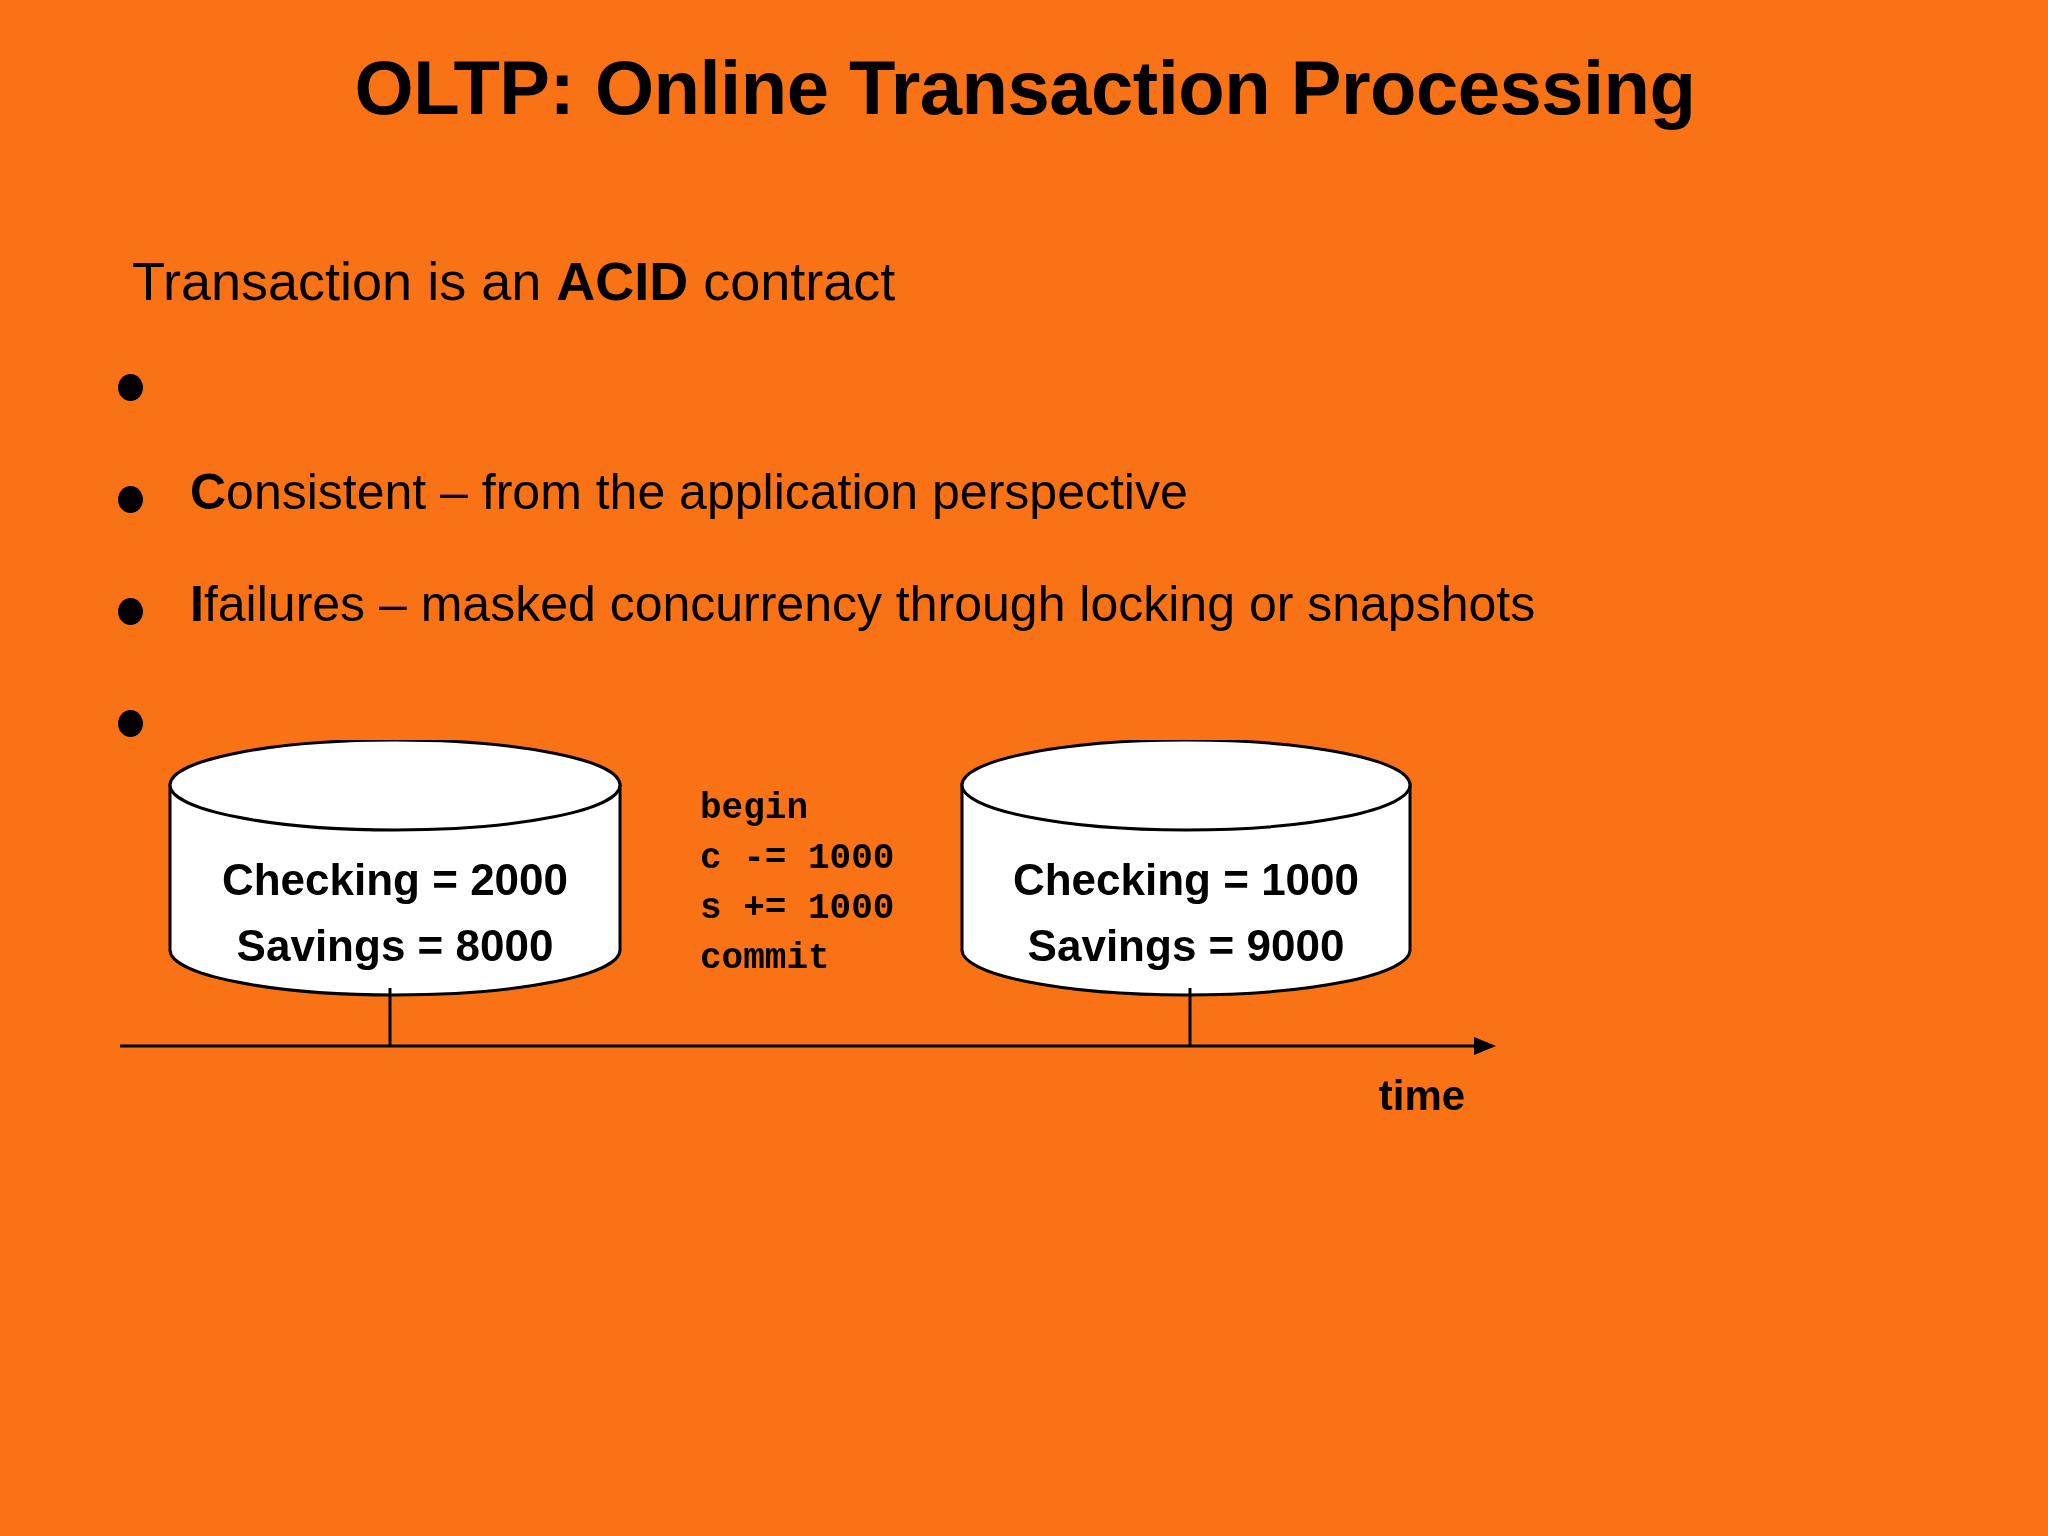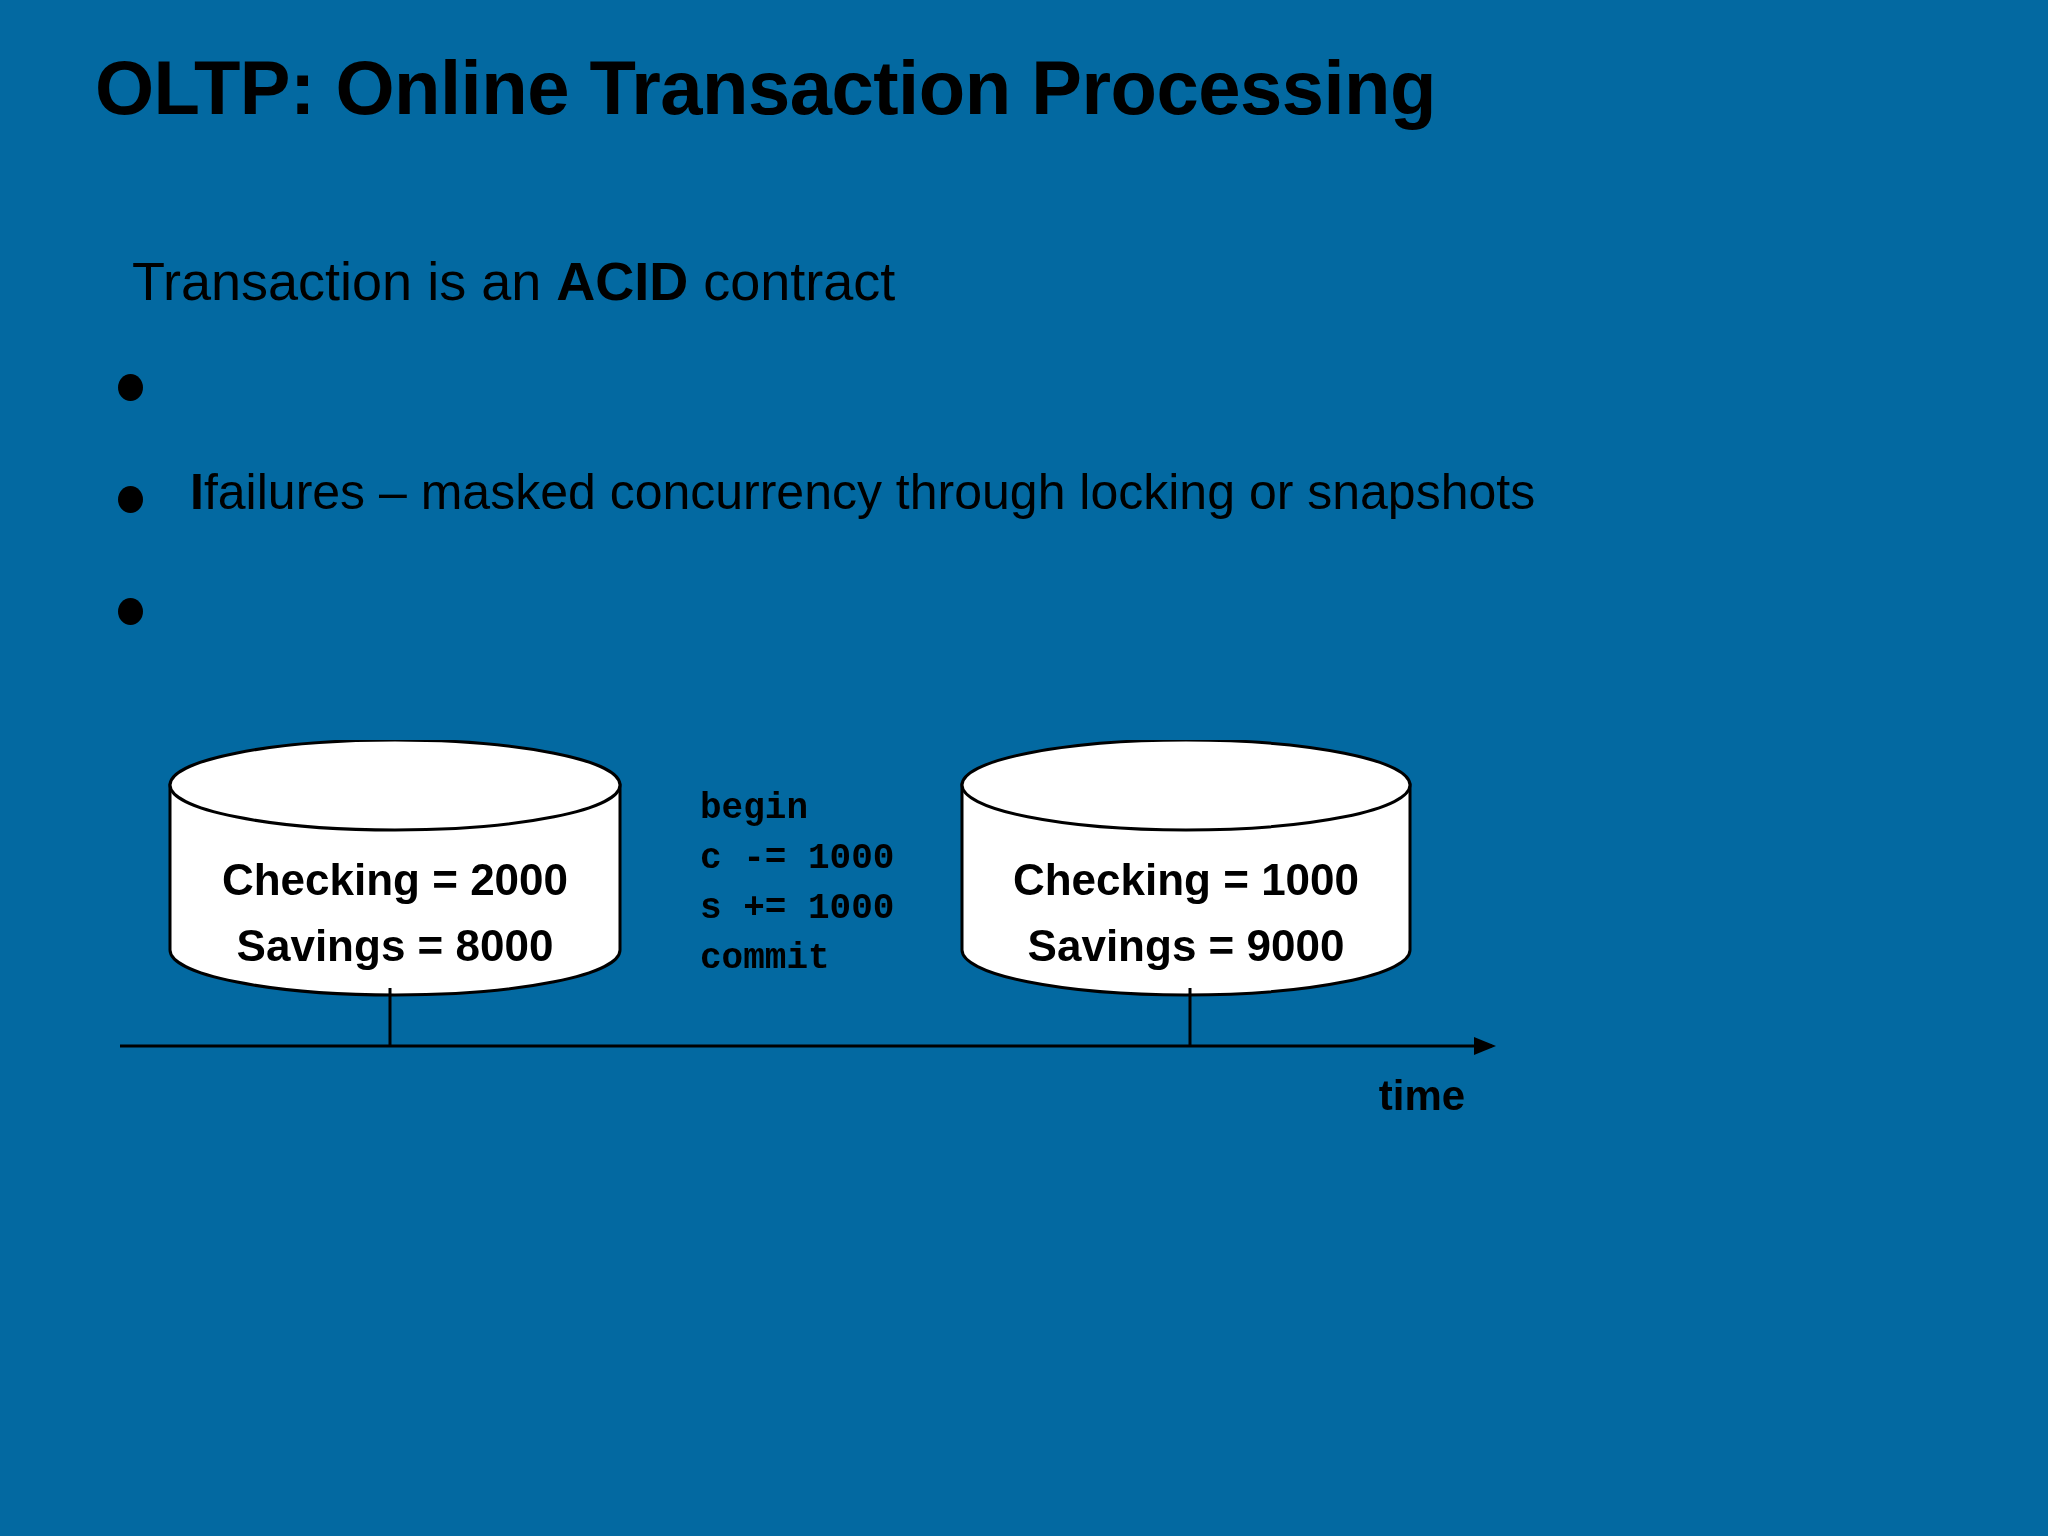--- a/index.html
+++ b/index.html
@@ -4,24 +4,25 @@
 <style>
   html, body {
     margin: 0;
     padding: 0;
     background: #ffffff;
   }
   #slide {
     position: relative;
     width: 2048px;
     height: 1536px;
-    background: #0369a1;
+    background: #f97316;
     overflow: hidden;
     font-family: "Liberation Sans", sans-serif;
     color: #000000;
+    text-align: center;
   }
 
   
   #title {
     position: absolute;
     left: 95px;
     top: 48px;
     width: 1860px;
     font-size: 76px;
     font-weight: bold;
@@ -123,20 +124,24 @@
   <div id="subtitle">
     <span>Transaction is an </span><span class="strong">ACID</span><span> contract</span>
   </div>
 
   <div id="bullets">
 
     <div class="bullet-row">
       <span class="bullet-dot"></span>
     </div>
 
+    <div class="bullet-row">
+      <span class="bullet-dot"></span>
+      <span class="bullet-text"><span class="lead">C</span><span>onsistent – from the application perspective</span></span>
+    </div>
 
     <div class="bullet-row">
       <span class="bullet-dot"></span>
       <span class="bullet-text"><span class="lead">I</span><span>failures – masked concurrency through locking or snapshots</span></span>
     </div>
 
     <div class="bullet-row">
       <span class="bullet-dot"></span>
     </div>
 

